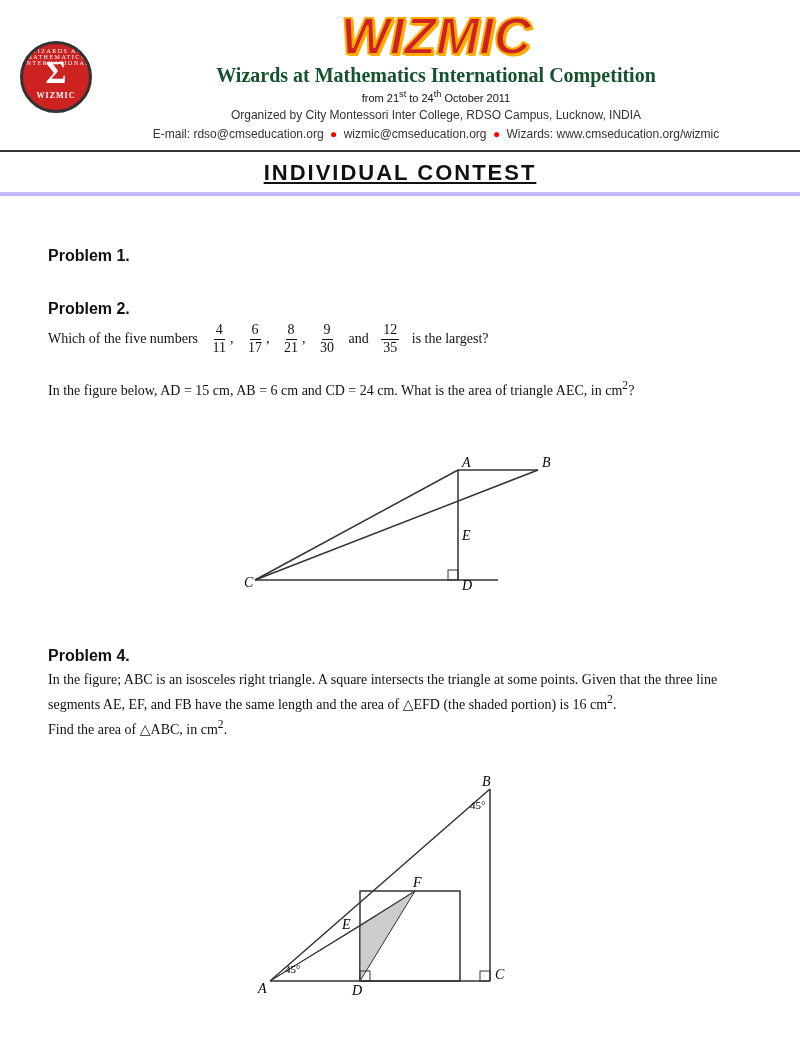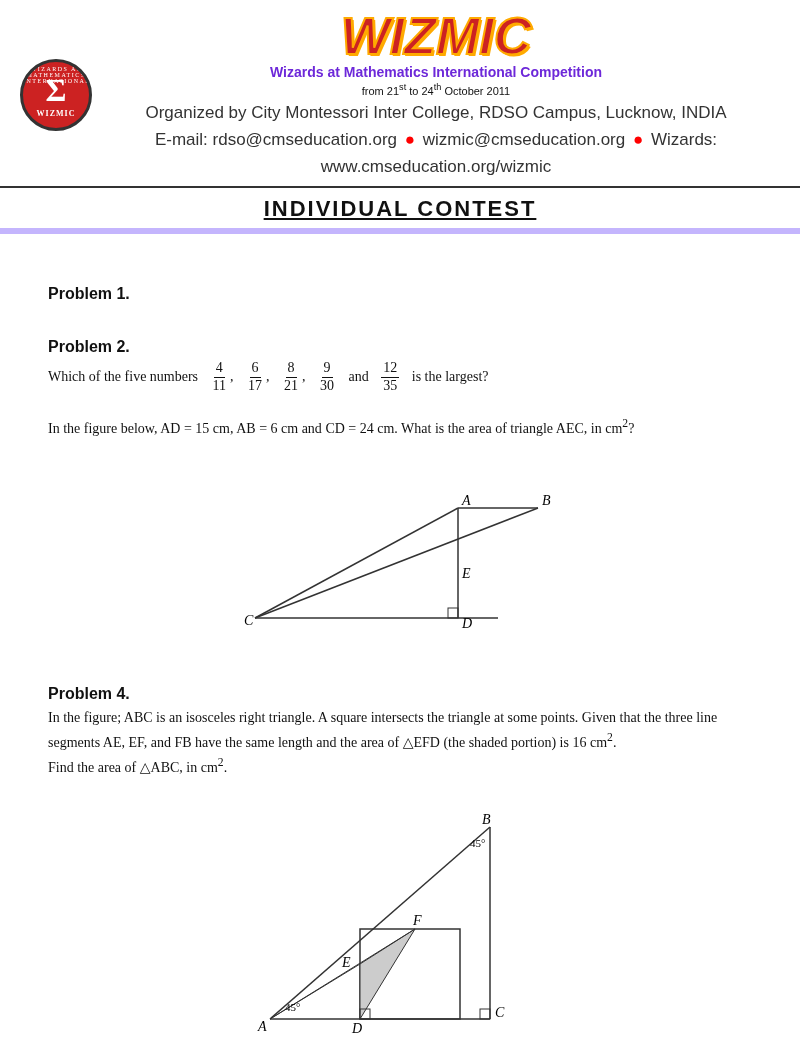--- a/index.html
+++ b/index.html
@@ -62,49 +62,49 @@
       font-size: 52px;
       font-weight: 900;
       font-style: italic;
       color: #cc2222;
       -webkit-text-stroke: 2px #ffaa00;
       text-shadow: 2px 2px 0 #ffaa00;
       line-height: 1;
       font-family: Arial Black, sans-serif;
     }
     .subtitle {
-      font-size: 14px;
+      font-size: 20px;
       font-weight: bold;
-      color: #6d28d9;
-      font-family: Liberation Sans, sans-serif;
+      color: #14532d;
+      font-family: Liberation Serif, serif;
       margin-top: 2px;
     }
     .date-line {
       font-size: 11px;
       color: #111;
       margin-top: 2px;
       font-family: Arial, sans-serif;
     }
     .org-info {
-      font-size: 17px;
+      font-size: 12px;
       color: #333;
       line-height: 1.6;
       margin-top: 2px;
       font-family: Arial, sans-serif;
     }
     .org-info .dot {
       color: red;
       margin: 0 3px;
     }
 
     
     .contest-banner {
       text-align: center;
       padding: 8px 0 6px 0;
-      border-bottom: 6px solid #c4b5fd;
+      border-bottom: 4px solid #c4b5fd;
     }
     .contest-banner span {
       font-size: 22px;
       font-weight: 900;
       font-family: Arial Black, sans-serif;
       text-decoration: underline;
       letter-spacing: 2px;
     }
 
     

